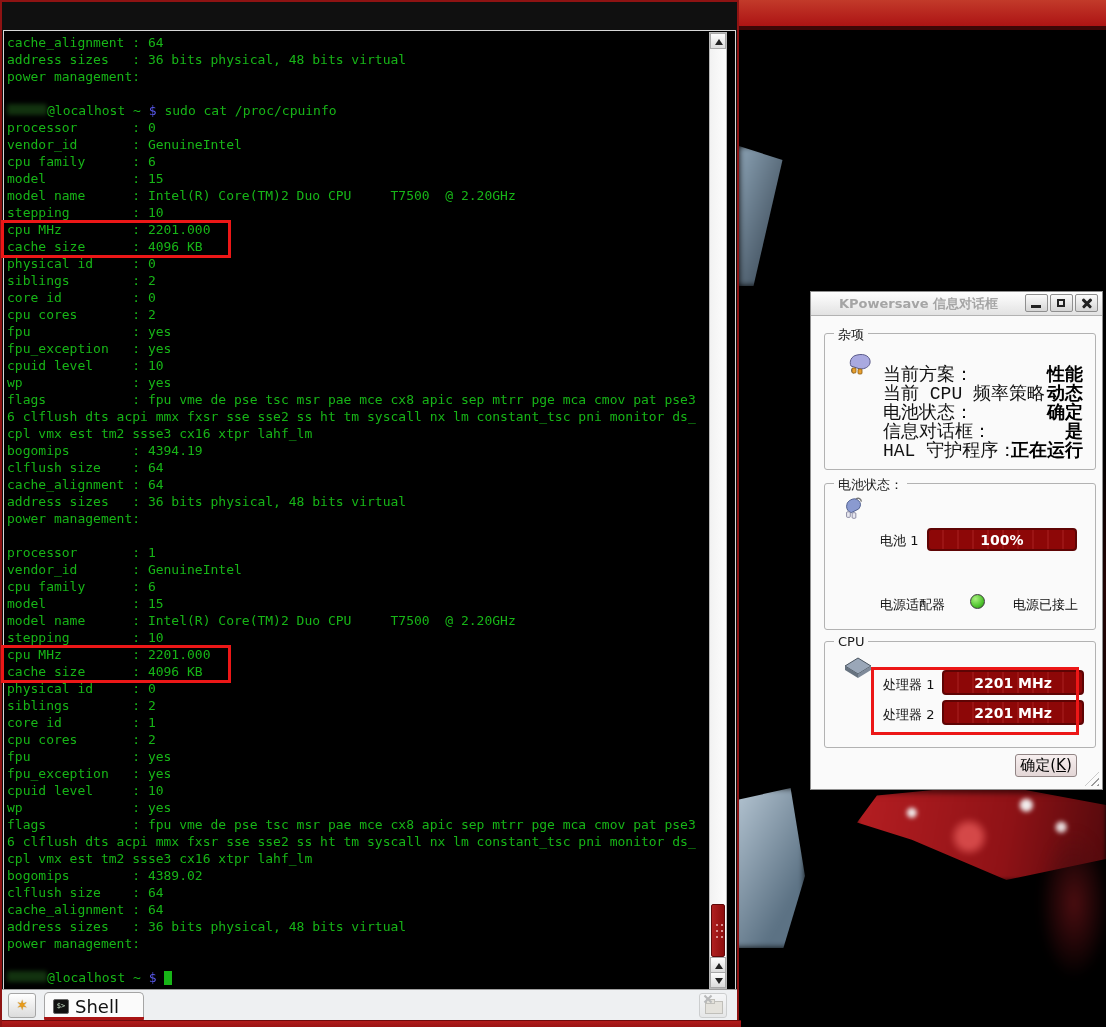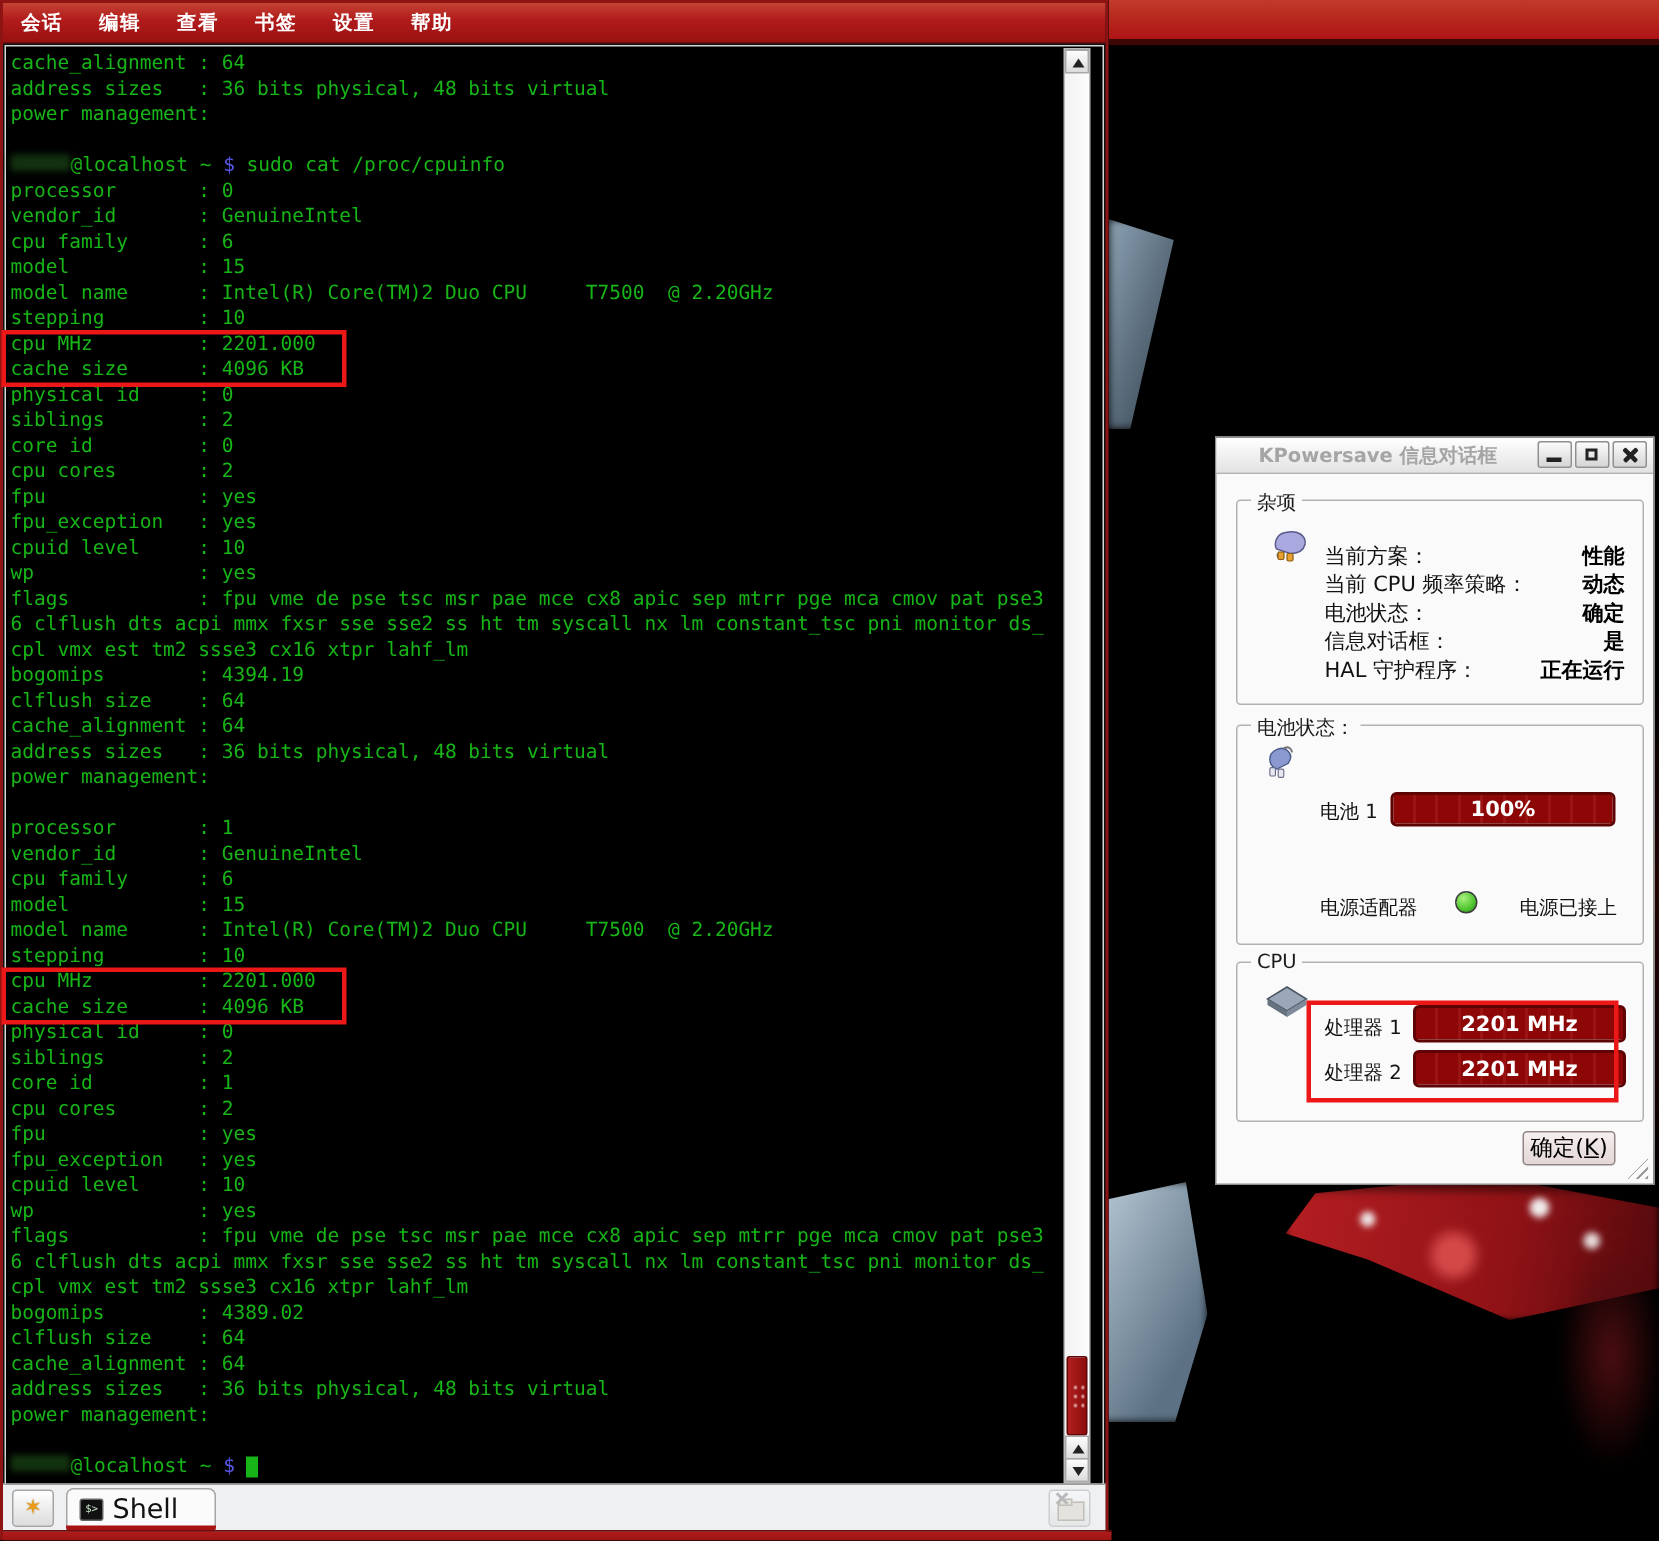--- a/index.html
+++ b/index.html
@@ -101,21 +101,21 @@
   .win-btn{position:absolute;top:2px;width:23px;height:18px;background:linear-gradient(#fbfbfb,#d5d5d5);
            border:1px solid #8f8f8f;border-radius:2px;box-sizing:border-box;}
   .g-min{position:absolute;left:5px;top:10px;width:10px;height:2.5px;background:#222;}
   .g-max{position:absolute;left:6px;top:4px;width:8px;height:8px;border:2px solid #222;box-sizing:border-box;}
   .g-close i,.g-close b{position:absolute;left:4.5px;top:7px;width:12px;height:2.5px;background:#222;border-radius:1px;}
   .g-close i{transform:rotate(45deg);} .g-close b{transform:rotate(-45deg);}
 
   .group{position:absolute;border:1px solid #b2b2b2;border-radius:3px;background:#fafafa;}
   .legend{position:absolute;top:-8px;left:9px;background:#fafafa;padding:0 4px;
           font-size:13px;color:#1a1a1a;}
-  .mrow{position:absolute;left:58px;width:200px;height:19px;font-size:14px;}
+  .mrow{position:absolute;left:58px;width:200px;height:19px;font-size:18px;font-family:Liberation Mono, monospace;}
   .mrow .lbl{position:absolute;left:0;color:#111;}
   .mrow .val{position:absolute;right:0;font-weight:bold;color:#000;}
 
   .redbar{position:absolute;background:
           repeating-linear-gradient(90deg,#8d0707 0 13px,#9b1414 13px 15px);
           border:2px solid #5e0404;border-radius:4px;box-sizing:border-box;
           color:#fff;font-weight:bold;text-align:center;}
   .led{position:absolute;width:15px;height:15px;border-radius:50%;
        background:radial-gradient(circle at 35% 30%,#a8f07e,#4fc42e 60%,#2c7d1c);
        border:1.5px solid #3c3c3c;box-sizing:border-box;}
@@ -141,28 +141,20 @@
     <div class="bg-redbar"></div>
     <div class="bg-redbar-edge"></div>
     <div class="bg-wedge-top"></div>
     <div class="bg-wedge-bottom"></div>
     <div class="bg-red-fabric"></div>
     <div class="bg-red-glow"></div>
     <div class="bg-edge-tint"></div>
   </div>
 
   <div class="konsole">
-    <div class="menubar">
-      <span class="menu-item">会话</span>
-      <span class="menu-item">编辑</span>
-      <span class="menu-item">查看</span>
-      <span class="menu-item">书签</span>
-      <span class="menu-item">设置</span>
-      <span class="menu-item">帮助</span>
-    </div>
 
     <div class="term-frame">
       <div class="term-text" id="term-text"><div class="t-line">cache_alignment : 64</div><div class="t-line">address sizes   : 36 bits physical, 48 bits virtual</div><div class="t-line">power management:</div><div class="t-line"> </div><div class="t-line"><span class="censored"></span>@localhost ~ <span class="dollar">$</span> sudo cat /proc/cpuinfo</div><div class="t-line">processor       : 0</div><div class="t-line">vendor_id       : GenuineIntel</div><div class="t-line">cpu family      : 6</div><div class="t-line">model           : 15</div><div class="t-line">model name      : Intel(R) Core(TM)2 Duo CPU     T7500  @ 2.20GHz</div><div class="t-line">stepping        : 10</div><div class="t-line">cpu MHz         : 2201.000</div><div class="t-line">cache size      : 4096 KB</div><div class="t-line">physical id     : 0</div><div class="t-line">siblings        : 2</div><div class="t-line">core id         : 0</div><div class="t-line">cpu cores       : 2</div><div class="t-line">fpu             : yes</div><div class="t-line">fpu_exception   : yes</div><div class="t-line">cpuid level     : 10</div><div class="t-line">wp              : yes</div><div class="t-line">flags           : fpu vme de pse tsc msr pae mce cx8 apic sep mtrr pge mca cmov pat pse3</div><div class="t-line">6 clflush dts acpi mmx fxsr sse sse2 ss ht tm syscall nx lm constant_tsc pni monitor ds_</div><div class="t-line">cpl vmx est tm2 ssse3 cx16 xtpr lahf_lm</div><div class="t-line">bogomips        : 4394.19</div><div class="t-line">clflush size    : 64</div><div class="t-line">cache_alignment : 64</div><div class="t-line">address sizes   : 36 bits physical, 48 bits virtual</div><div class="t-line">power management:</div><div class="t-line"> </div><div class="t-line">processor       : 1</div><div class="t-line">vendor_id       : GenuineIntel</div><div class="t-line">cpu family      : 6</div><div class="t-line">model           : 15</div><div class="t-line">model name      : Intel(R) Core(TM)2 Duo CPU     T7500  @ 2.20GHz</div><div class="t-line">stepping        : 10</div><div class="t-line">cpu MHz         : 2201.000</div><div class="t-line">cache size      : 4096 KB</div><div class="t-line">physical id     : 0</div><div class="t-line">siblings        : 2</div><div class="t-line">core id         : 1</div><div class="t-line">cpu cores       : 2</div><div class="t-line">fpu             : yes</div><div class="t-line">fpu_exception   : yes</div><div class="t-line">cpuid level     : 10</div><div class="t-line">wp              : yes</div><div class="t-line">flags           : fpu vme de pse tsc msr pae mce cx8 apic sep mtrr pge mca cmov pat pse3</div><div class="t-line">6 clflush dts acpi mmx fxsr sse sse2 ss ht tm syscall nx lm constant_tsc pni monitor ds_</div><div class="t-line">cpl vmx est tm2 ssse3 cx16 xtpr lahf_lm</div><div class="t-line">bogomips        : 4389.02</div><div class="t-line">clflush size    : 64</div><div class="t-line">cache_alignment : 64</div><div class="t-line">address sizes   : 36 bits physical, 48 bits virtual</div><div class="t-line">power management:</div><div class="t-line"> </div><div class="t-line"><span class="censored"></span>@localhost ~ <span class="dollar">$</span> <span class="cursor"></span></div></div>
 
       <div class="scrollbar">
         <div class="sb-btn" style="top:0;">
           <span class="arr up"></span>
         </div>
         <div class="sb-thumb">
           <span class="thumb-dots"></span>

